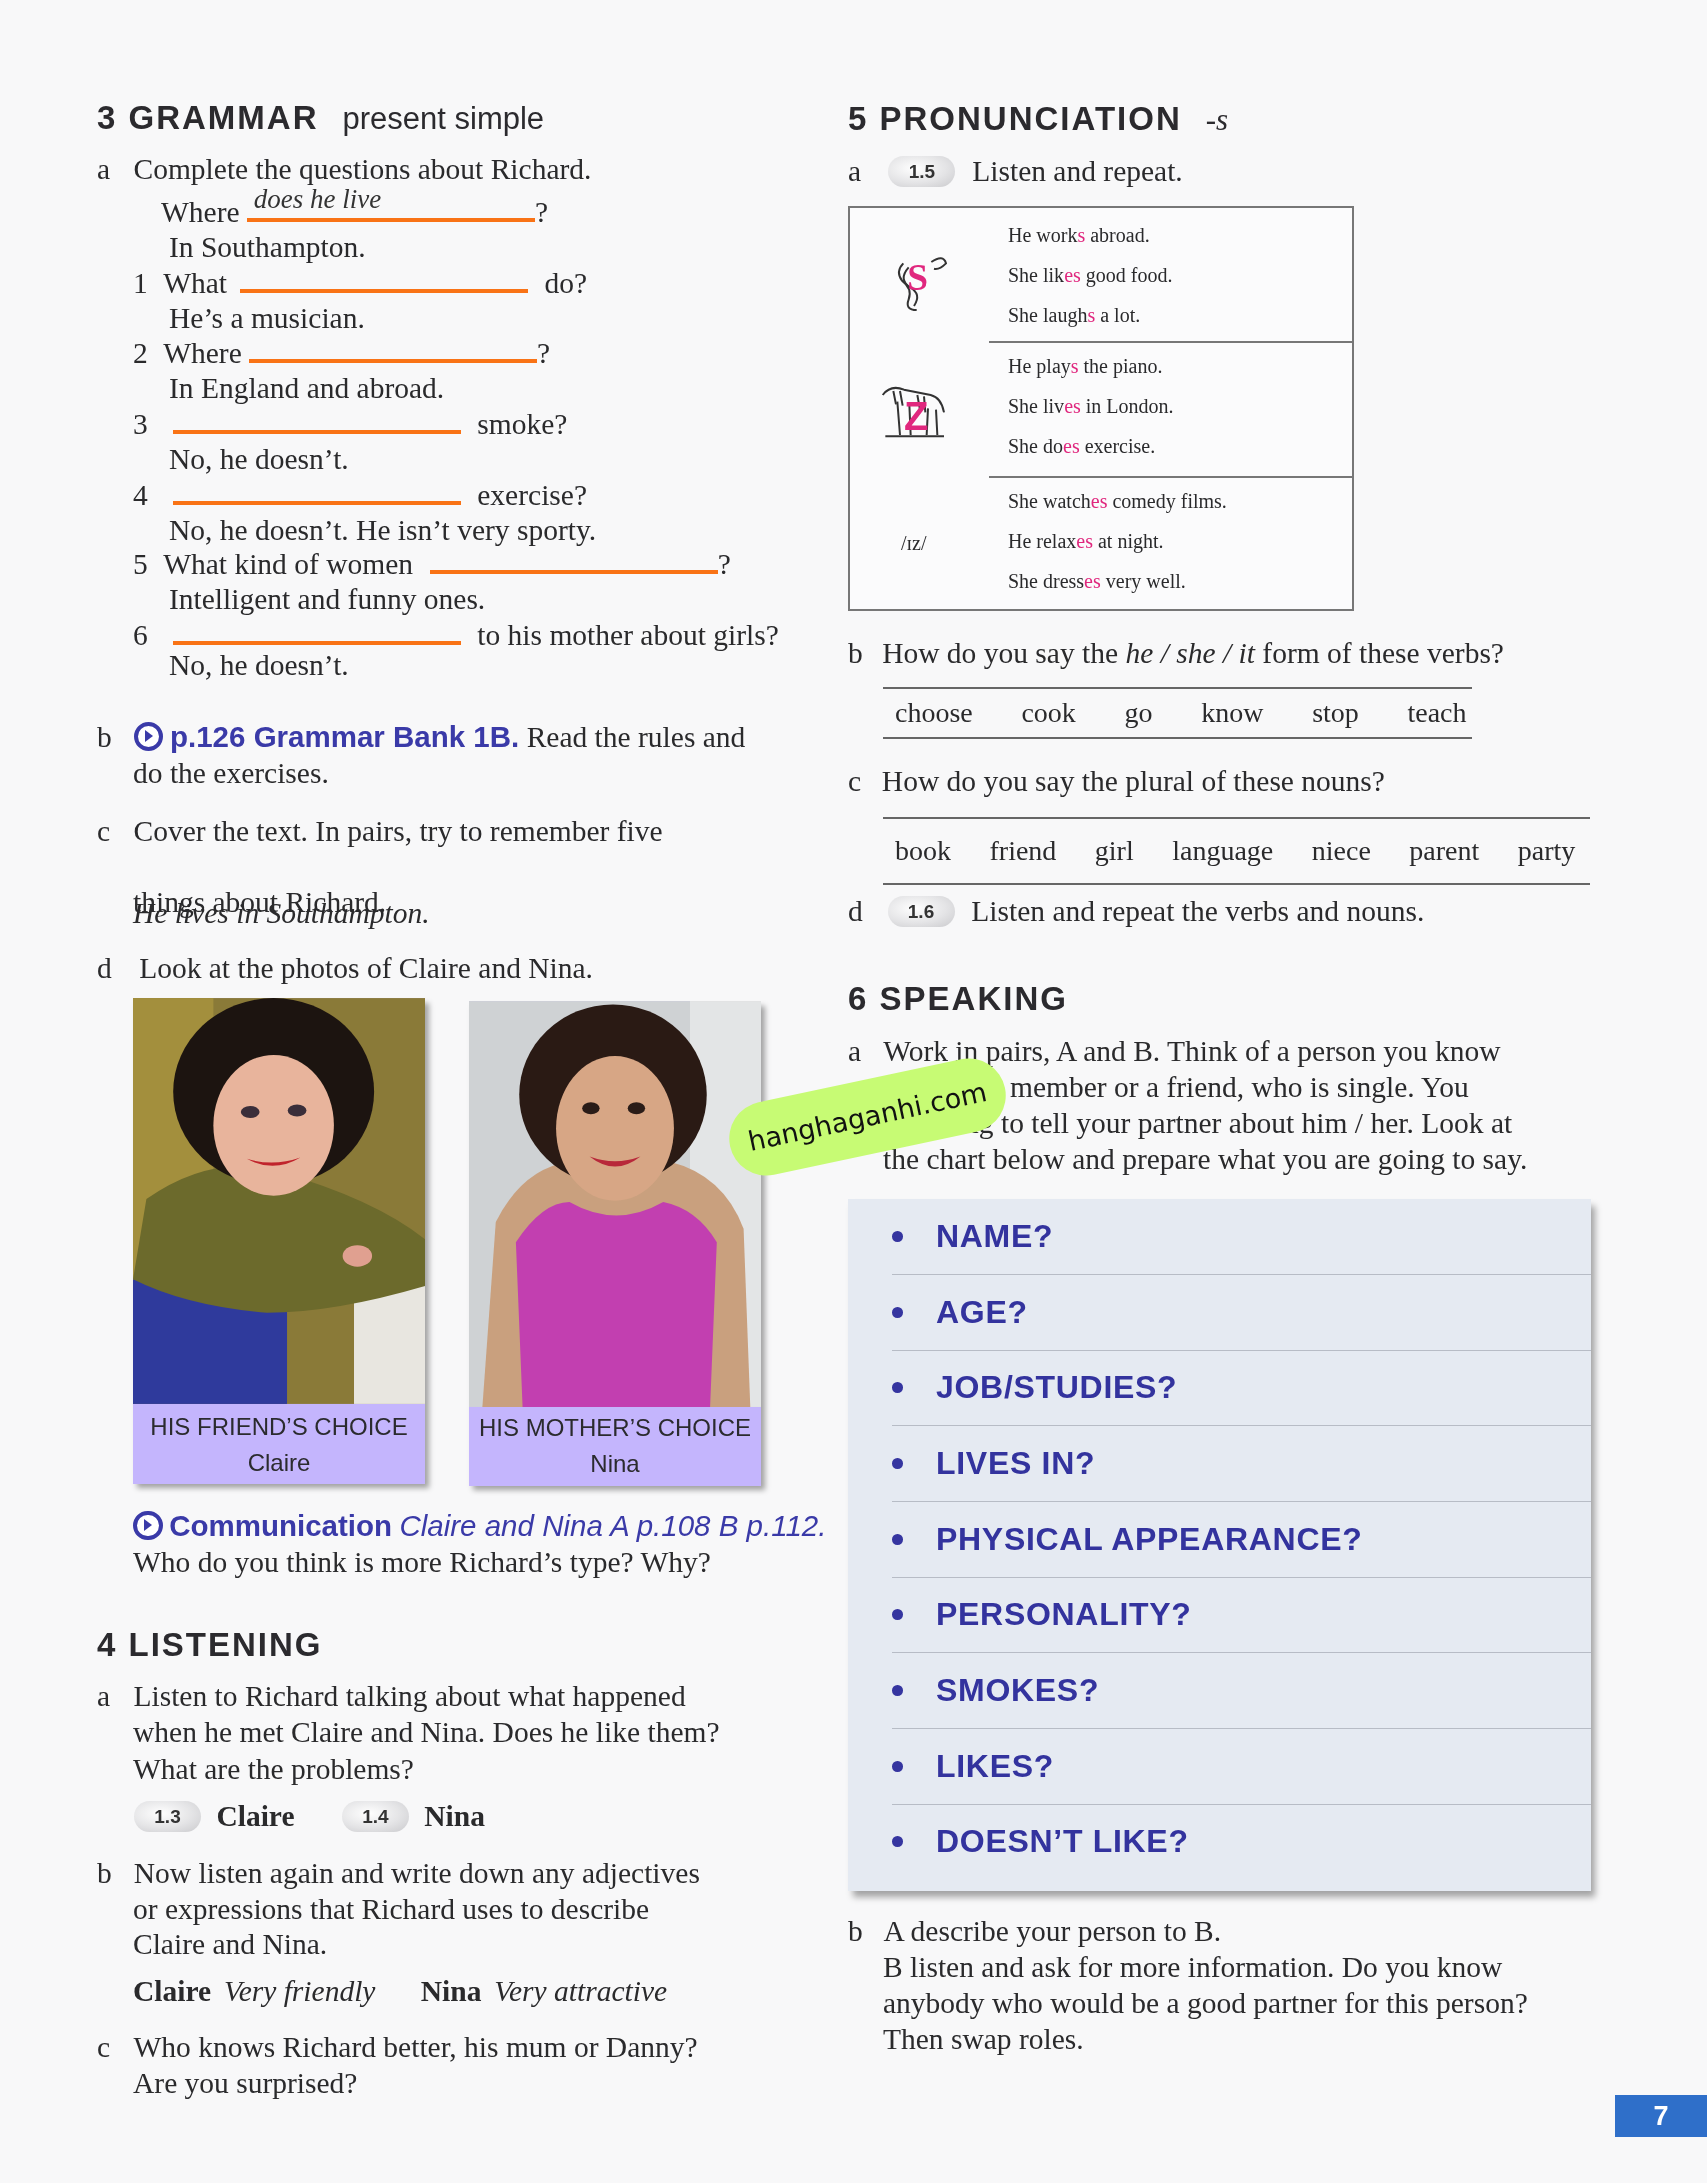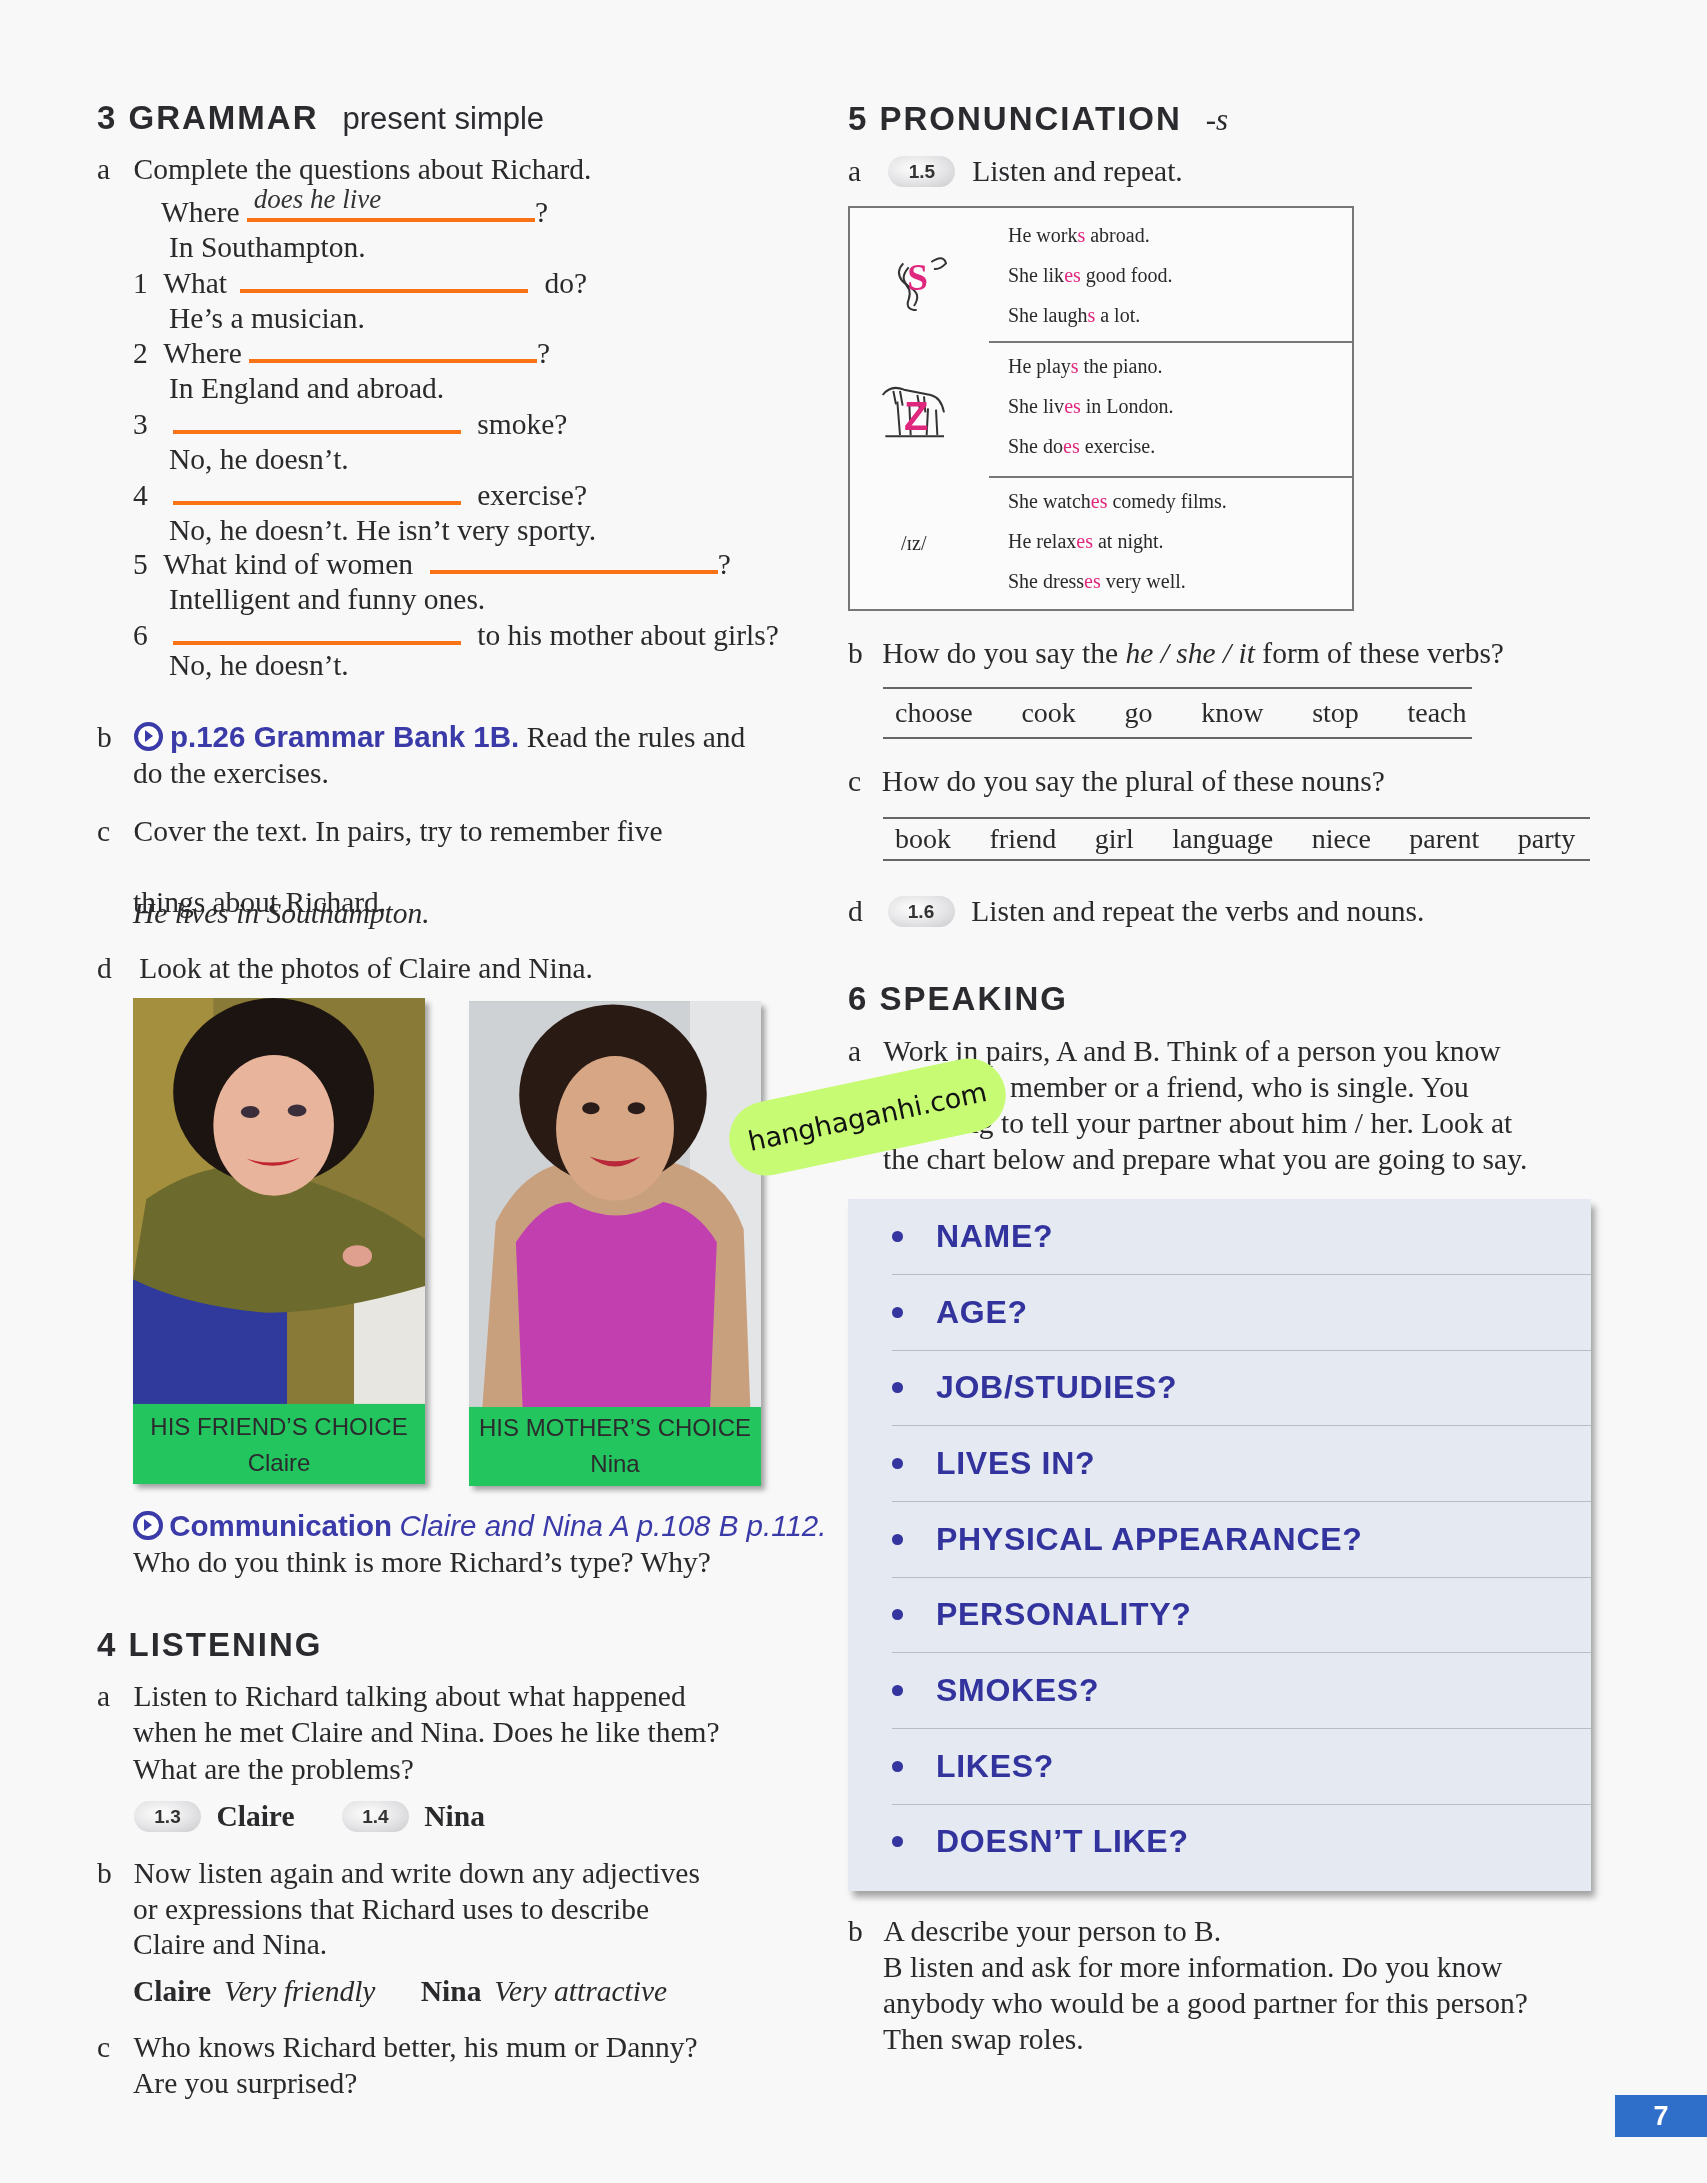--- a/index.html
+++ b/index.html
@@ -17,21 +17,21 @@
   .italic { font-style: italic; }
   .bold { font-weight: bold; }
 
   .ref-blue { color: #3a3aa8; font-family: "Liberation Sans", "DejaVu Sans", sans-serif; font-weight: bold; }
   .ref-blue-it { color: #3a3aa8; font-family: "Liberation Sans", "DejaVu Sans", sans-serif; font-style: italic; }
   .arrow-icon { display: inline-block; width: 29.5px; height: 29.5px; border-radius: 50%; border: 4.7px solid #3a3aa8; position: relative; vertical-align: -4px; margin-right: 6.7px; background: #fff; }
   .arrow-icon::after { content: ""; position: absolute; left: 7.4px; top: 4px; width: 0; height: 0; border-top: 6px solid transparent; border-bottom: 6px solid transparent; border-left: 8.7px solid #3a3aa8; }
 
   .cd-badge { display: inline-block; width: 67px; height: 31px; border-radius: 15.4px; background: radial-gradient(ellipse at 40% 40%, #ffffff 0%, #e4e4e6 55%, #c9c9cc 100%); font-family: "Liberation Sans", sans-serif; font-weight: bold; font-size: 19px; color: #333; text-align: center; line-height: 31px; vertical-align: 2.7px; }
 
-  .photo-card { position: absolute; background: #22c55e; box-shadow: 4px 5.4px 5.4px rgba(0,0,0,0.35); }
+  .photo-card { position: absolute; background: #c4b5fd; box-shadow: 4px 5.4px 5.4px rgba(0,0,0,0.35); }
   .photo { position: absolute; left: 0; top: 0; overflow: hidden; }
   .caption { position: absolute; left: 0; width: 100%; text-align: center; font-family: "Liberation Sans", "DejaVu Sans", sans-serif; color: #2b2b2e; }
 
   .pron-box { position: absolute; border: 2px solid #777; background: #fbfbfc; }
   .pron-row { position: absolute; left: 0; width: 100%; }
   .pron-divider { position: absolute; height: 2px; background: #777; }
   .pink { color: #e0277e; }
   .pron-line { font-size: 20px; line-height: 40px; white-space: nowrap; }
 
   .word-strip { position: absolute; border-top: 2px solid #666; border-bottom: 2px solid #666; display: flex; align-items: center; }
@@ -277,21 +277,21 @@
   <span>go</span>
   <span>know</span>
   <span>stop</span>
   <span>teach</span>
 </div>
 
 <div class="abs line" style="left:848px; top:763px;">
   <span>c</span>
   <span style="margin-left:13.4px;">How do you say the plural of these nouns?</span>
 </div>
-<div class="word-strip" style="left:883px; top:817px; width:707px; height:44px; justify-content:space-between; padding:0 14.7px 0 12px;">
+<div class="word-strip" style="left:883px; top:817px; width:707px; height:68px; justify-content:space-between; padding:0 14.7px 0 12px;">
   <span>book</span>
   <span>friend</span>
   <span>girl</span>
   <span>language</span>
   <span>niece</span>
   <span>parent</span>
   <span>party</span>
 </div>
 
 <div class="abs line" style="left:848px; top:893px;">

